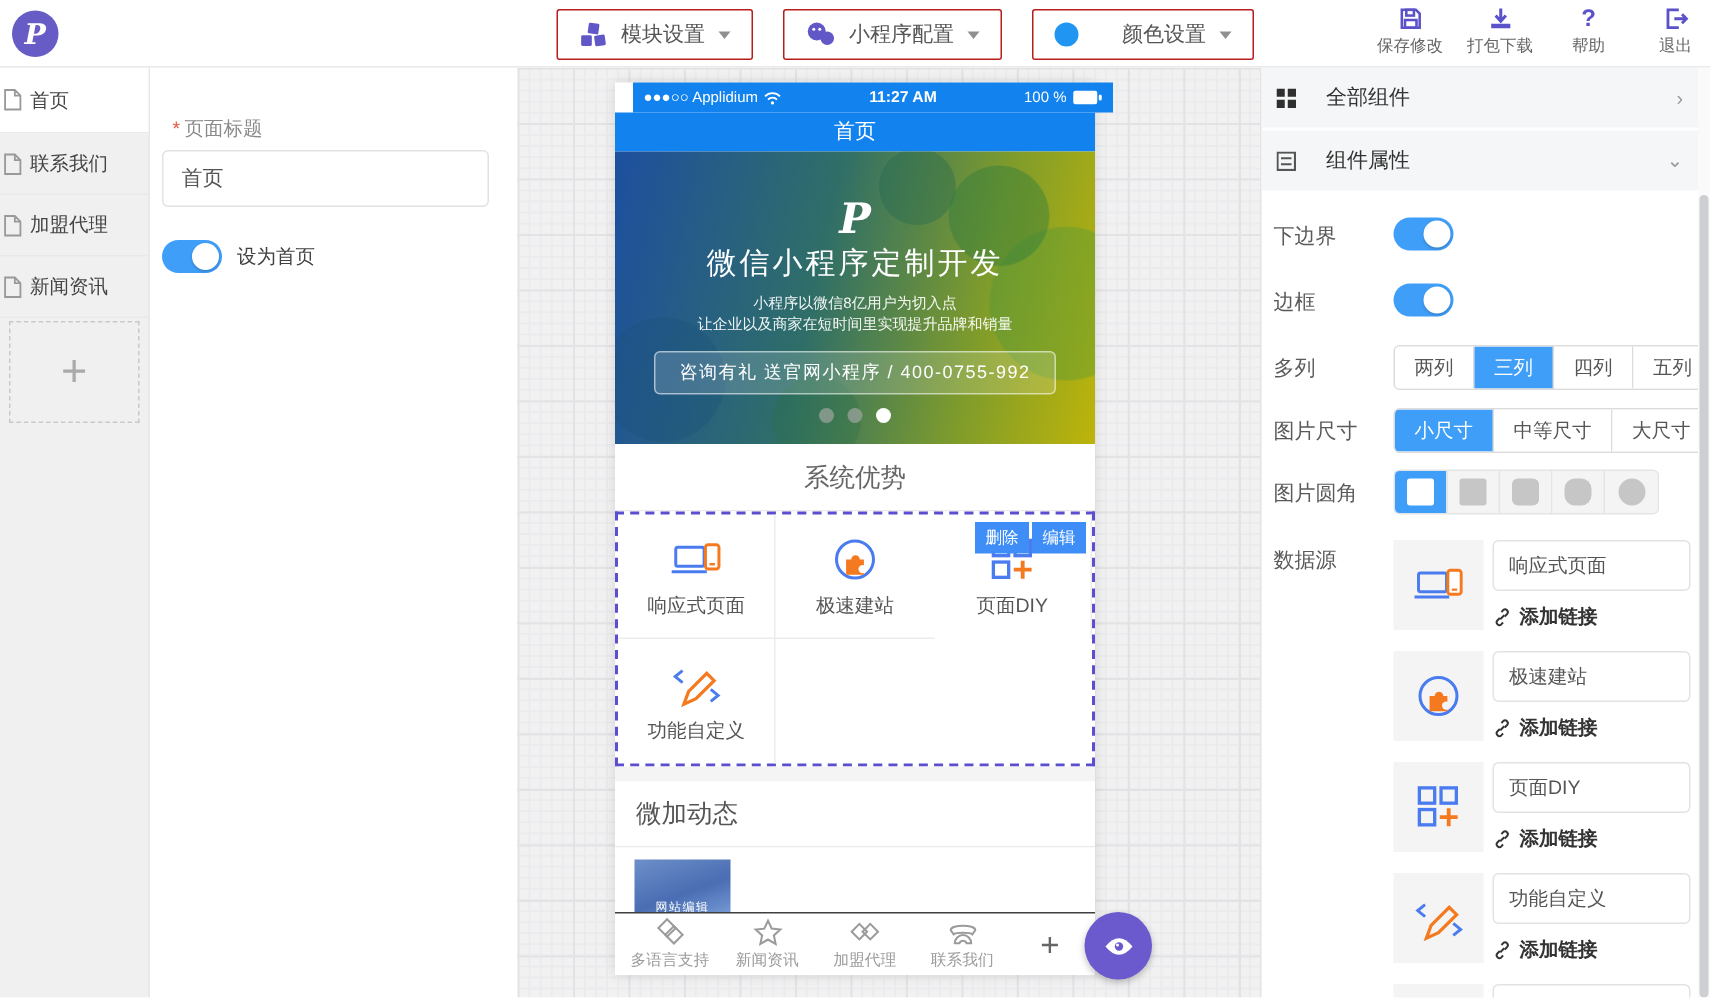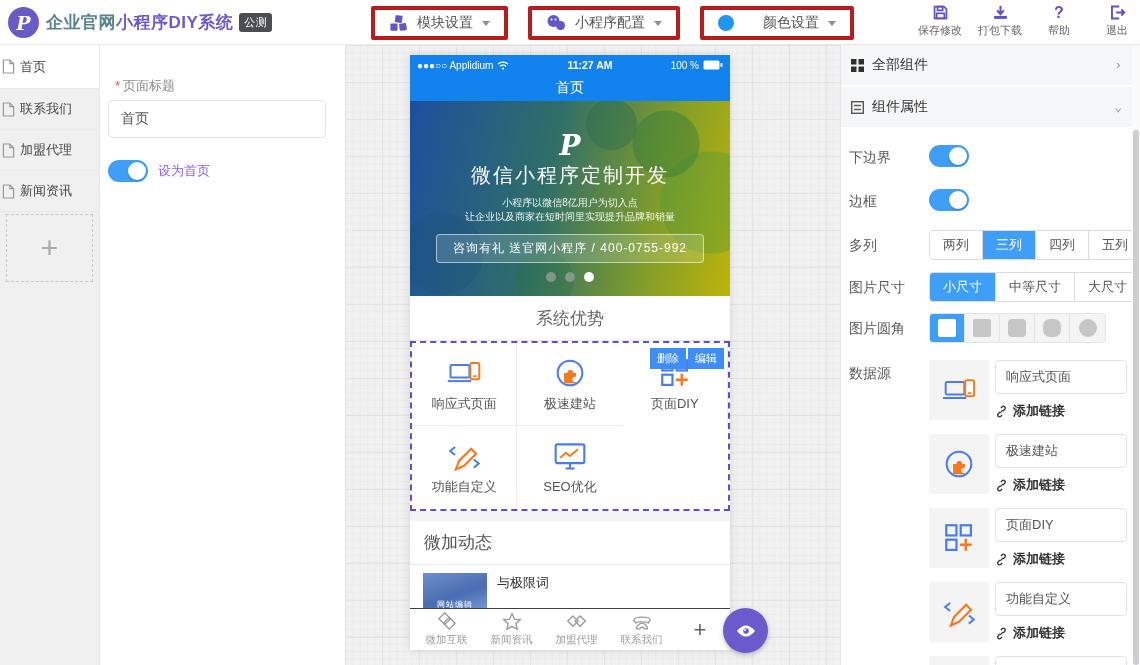--- a/index.html
+++ b/index.html
@@ -10,21 +10,21 @@
   
   .hdr { position:absolute; left:0; top:0; width:1140px; height:45px; background:#fff; border-bottom:1px solid #e9e9e9; z-index:30; }
   .logo-wrap { position:absolute; left:8px; top:7px; display:flex; align-items:center; gap:7px; }
   .logo-circle { width:31px; height:31px; border-radius:50%; background:#675cc6; color:#fff; display:flex; align-items:center; justify-content:center;
     font:italic bold 19px "DejaVu Serif",serif; }
   .app-title { font-size:17px; font-weight:bold; letter-spacing:.5px; }
   .app-title .t1 { color:#55808e; }
   .app-title .t2 { color:#6a5ad0; }
   .beta { display:inline-block; margin-left:6px; background:#4c4c54; color:#fff; font-size:11px; font-weight:normal; padding:2px 5px; border-radius:3px; vertical-align:2px; }
   .hdr-menus { position:absolute; left:371px; top:6px; display:flex; gap:20px; }
-  .hmenu { height:34px; background:#fff; border:4px solid #b91c1c; border-radius:2px; display:flex; align-items:center; gap:9px; padding:0 14px; cursor:pointer; }
+  .hmenu { height:34px; background:#fff; border:1px solid #b91c1c; border-radius:2px; display:flex; align-items:center; gap:9px; padding:0 14px; cursor:pointer; }
   .hmenu .mlabel { font-size:14px; color:#555; }
   .caret { width:0; height:0; border-left:4px solid transparent; border-right:4px solid transparent; border-top:5px solid #8f8f8f; }
   .color-dot { width:16px; height:16px; border-radius:50%; background:#2095f2; }
   .hdr-actions { position:absolute; right:2px; top:4px; display:flex; gap:16px; }
   .haction { display:flex; flex-direction:column; align-items:center; min-width:42px; cursor:pointer; }
   .haction .alabel { font-size:11px; color:#666; margin-top:2px; white-space:nowrap; }
   .picon { color:#5b51c9; }
   .qmark { font-size:16px; font-weight:bold; color:#5b51c9; line-height:17px; }
 
   
@@ -35,35 +35,35 @@
   .add-plus { font-size:30px; color:#aaa; font-weight:300; line-height:1; }
 
   
   .pagecfg { position:absolute; left:100px; top:45px; width:245px; height:620px; background:#fff; }
   .cfg-label { position:absolute; left:15px; top:32px; font-size:13px; color:#8a8a8a; }
   .req { color:#e8573f; margin-right:3px; }
   .cfg-input { position:absolute; left:8px; top:55px; width:218px; height:38px; border:1px solid #e2e2e2; border-radius:4px; padding:0 12px; font-size:14px; color:#555; outline:none; font-family:inherit; }
   .cfg-toggle-row { position:absolute; left:8px; top:115px; display:flex; align-items:center; gap:10px; }
   .toggle { width:40px; height:22px; border-radius:11px; background:#3f9ef8; position:relative; cursor:pointer; }
   .toggle .knob { position:absolute; right:2px; top:2px; width:18px; height:18px; border-radius:50%; background:#fff; box-shadow:0 1px 2px rgba(0,0,0,.2); }
-  .toggle-label { font-size:13px; color:#8b5cf6; }
+  .toggle-label { font-size:13px; color:#404040; }
 
   
   .canvas { position:absolute; left:345px; top:45px; width:495px; height:620px;
     background-color:#f1f1f2;
     background-image:
       linear-gradient(#e3e3e6 1px, transparent 1px),
       linear-gradient(90deg,#e3e3e6 1px, transparent 1px),
       linear-gradient(#ebebee 1px, transparent 1px),
       linear-gradient(90deg,#ebebee 1px, transparent 1px);
     background-size:37px 37px,37px 37px,7.4px 7.4px,7.4px 7.4px; }
 
   
   .phone { position:absolute; left:65px; top:10px; width:320px; height:595px; background:#fff; box-shadow:0 0 8px rgba(0,0,0,.12); }
-  .p-status { position:absolute; left:0; top:0; width:100%; height:20px; background:#1182ee; color:#fff; font-size:10px;
+  .p-status { position:absolute; left:12px; top:0; width:100%; height:20px; background:#1182ee; color:#fff; font-size:10px;
     display:flex; align-items:center; padding:0 7px; gap:4px; }
   .p-status .mid { flex:1; text-align:center; font-weight:bold; font-size:10.5px; }
   .p-nav { position:absolute; left:0; top:20px; width:100%; height:26px; background:#1182ee; color:#fff; font-size:14px; display:flex; align-items:center; justify-content:center; }
   .p-hero { position:absolute; left:0; top:46px; width:100%; height:195px; overflow:hidden; color:#fff; text-align:center;
     background:
       radial-gradient(circle 34px at 80% 22%, rgba(40,120,60,.40) 97%, transparent 100%),
       radial-gradient(circle 52px at 94% 52%, rgba(70,150,60,.35) 97%, transparent 100%),
       radial-gradient(circle 26px at 63% 12%, rgba(30,100,80,.35) 97%, transparent 100%),
       radial-gradient(circle 42px at 10% 78%, rgba(25,80,120,.35) 97%, transparent 100%),
       radial-gradient(circle 30px at 42% 92%, rgba(40,110,70,.30) 97%, transparent 100%),
@@ -95,21 +95,21 @@
   .p-tabbar { position:absolute; left:0; bottom:0; width:100%; height:42px; background:#fff; border-top:1px solid #3f3f3f;
     display:flex; align-items:center; padding:0 4px; z-index:4; }
   .tab-item { flex:1; display:flex; flex-direction:column; align-items:center; gap:1px; color:#9b9b9b; cursor:pointer; }
   .tab-item .tlabel { font-size:10.5px; }
   .tab-plus { flex:.8; text-align:center; font-size:22px; color:#666; font-weight:300; cursor:pointer; }
   .preview-fab { position:absolute; left:378px; top:563px; width:45px; height:45px; border-radius:50%; background:#6a5ace; border:none;
     display:flex; align-items:center; justify-content:center; cursor:pointer; box-shadow:0 2px 5px rgba(0,0,0,.25); z-index:6; }
 
   
   .inspector { position:absolute; left:840px; top:45px; width:292px; height:620px; background:#fff; border-left:1px solid #e3e3e5; }
-  .ins-head { position:absolute; left:0; width:100%; height:40px; background:#f5f6f7; display:flex; align-items:center; gap:8px; padding:0 10px;font-family:Liberation Mono, monospace; }
+  .ins-head { position:absolute; left:0; width:100%; height:40px; background:#f5f6f7; display:flex; align-items:center; gap:20px; padding:0 10px; }
   .ins-head .htext { font-size:14px; color:#333; flex:1; }
   .chev { color:#999; font-size:13px; }
   .irow-label { position:absolute; left:8px; font-size:14px; color:#5a5a5a; }
   .ctrl { position:absolute; left:88px; }
   .seg { display:flex; border:1px solid #dcdcdc; border-radius:4px; overflow:hidden; height:30px; }
   .seg .opt { padding:0 13px; line-height:28px; font-size:13px; color:#555; border-right:1px solid #dcdcdc; background:#fff; cursor:pointer; white-space:nowrap; }
   .seg .opt:last-child { border-right:none; }
   .seg .opt.sel { background:#3f9ef8; color:#fff; }
   .radius-strip { display:flex; border:1px solid #e4e4e4; border-radius:4px; overflow:hidden; height:30px; }
   .rcell { width:35px; height:28px; display:flex; align-items:center; justify-content:center; background:#f4f4f4; border-right:1px solid #e4e4e4; cursor:pointer; }
@@ -160,23 +160,20 @@
         <rect x="4" y="6" width="32" height="21" rx="2" fill="none" stroke="#4a7cf0" stroke-width="2.4"></rect>
         <path d="M15 33 h10 M20 27 v6" stroke="#4a7cf0" stroke-width="2.2" fill="none"></path>
         <path d="M9 21 l6.5-5.5 4.5 3.5 9-7.5" fill="none" stroke="#f5791f" stroke-width="2.2"></path>
       </g>
   </defs>
 </svg>
 
 <header class="hdr">
   <div class="logo-wrap">
     <div class="logo-circle">P</div>
-    <div class="app-title">
-      <span class="t1">企业官网</span><span class="t2">小程序DIY系统</span><span class="beta">公测</span>
-    </div>
   </div>
 
   <div class="hdr-menus">
     <div class="hmenu">
       <span>
           <svg width="19" height="19" viewBox="0 0 20 20">
             <rect x="6.5" y="1.5" width="7.5" height="7.5" rx="1" fill="#6157c6" transform="rotate(8 10 5)"></rect>
             <rect x="1.5" y="10" width="7.5" height="7.5" rx="1" fill="#6157c6"></rect>
             <rect x="11" y="10" width="7.5" height="7.5" rx="1" fill="#6157c6" transform="rotate(-8 14 14)"></rect>
           </svg>
@@ -348,50 +345,43 @@
             <use href="#sym-diy"></use>
           </svg>
         <span class="flabel">页面DIY</span>
       </div>
       <div class="fcell">
         <svg width="36" height="34" viewBox="0 0 40 38">
             <use href="#sym-pencil"></use>
           </svg>
         <span class="flabel">功能自定义</span>
       </div>
-      <div class="fcell">
-        <svg width="36" height="34" viewBox="0 0 40 38">
-            <use href="#sym-seo"></use>
-          </svg>
-        <span class="flabel">SEO优化</span>
-      </div>
     </div>
 
     <div class="p-gap"></div>
 
     <div class="p-newstitle">
         <span>微加动态</span>
       </div>
 
     <div class="p-newsitem">
       <div class="news-thumb">
           <span>网站编辑</span>
         </div>
       <div class="news-headline">
-        <div>与极限词</div>
       </div>
     </div>
 
     <div class="p-tabbar">
       <div class="tab-item">
         <svg width="22" height="20" viewBox="0 0 24 22" fill="none" stroke="#9b9b9b" stroke-width="1.5">
             <rect x="5" y="2.8" width="9" height="9" transform="rotate(45 9.5 7.3)"></rect>
             <rect x="10" y="7.8" width="9" height="9" transform="rotate(45 14.5 12.3)"></rect>
           </svg>
-        <span class="tlabel">微加互联</span>
+        <span class="tlabel">多语言支持</span>
       </div>
       <div class="tab-item">
         <svg width="22" height="20" viewBox="0 0 24 22" fill="none" stroke="#9b9b9b" stroke-width="1.5">
             <path d="M12 2 l2.7 5.8 6.3.7 -4.7 4.3 1.3 6.2 -5.6-3.2 -5.6 3.2 1.3-6.2 -4.7-4.3 6.3-.7 z"></path>
           </svg>
         <span class="tlabel">新闻资讯</span>
       </div>
       <div class="tab-item">
         <svg width="22" height="20" viewBox="0 0 24 22" fill="none" stroke="#9b9b9b" stroke-width="1.5">
             <rect x="3.5" y="6" width="8" height="8" transform="rotate(45 7.5 10)"></rect>

